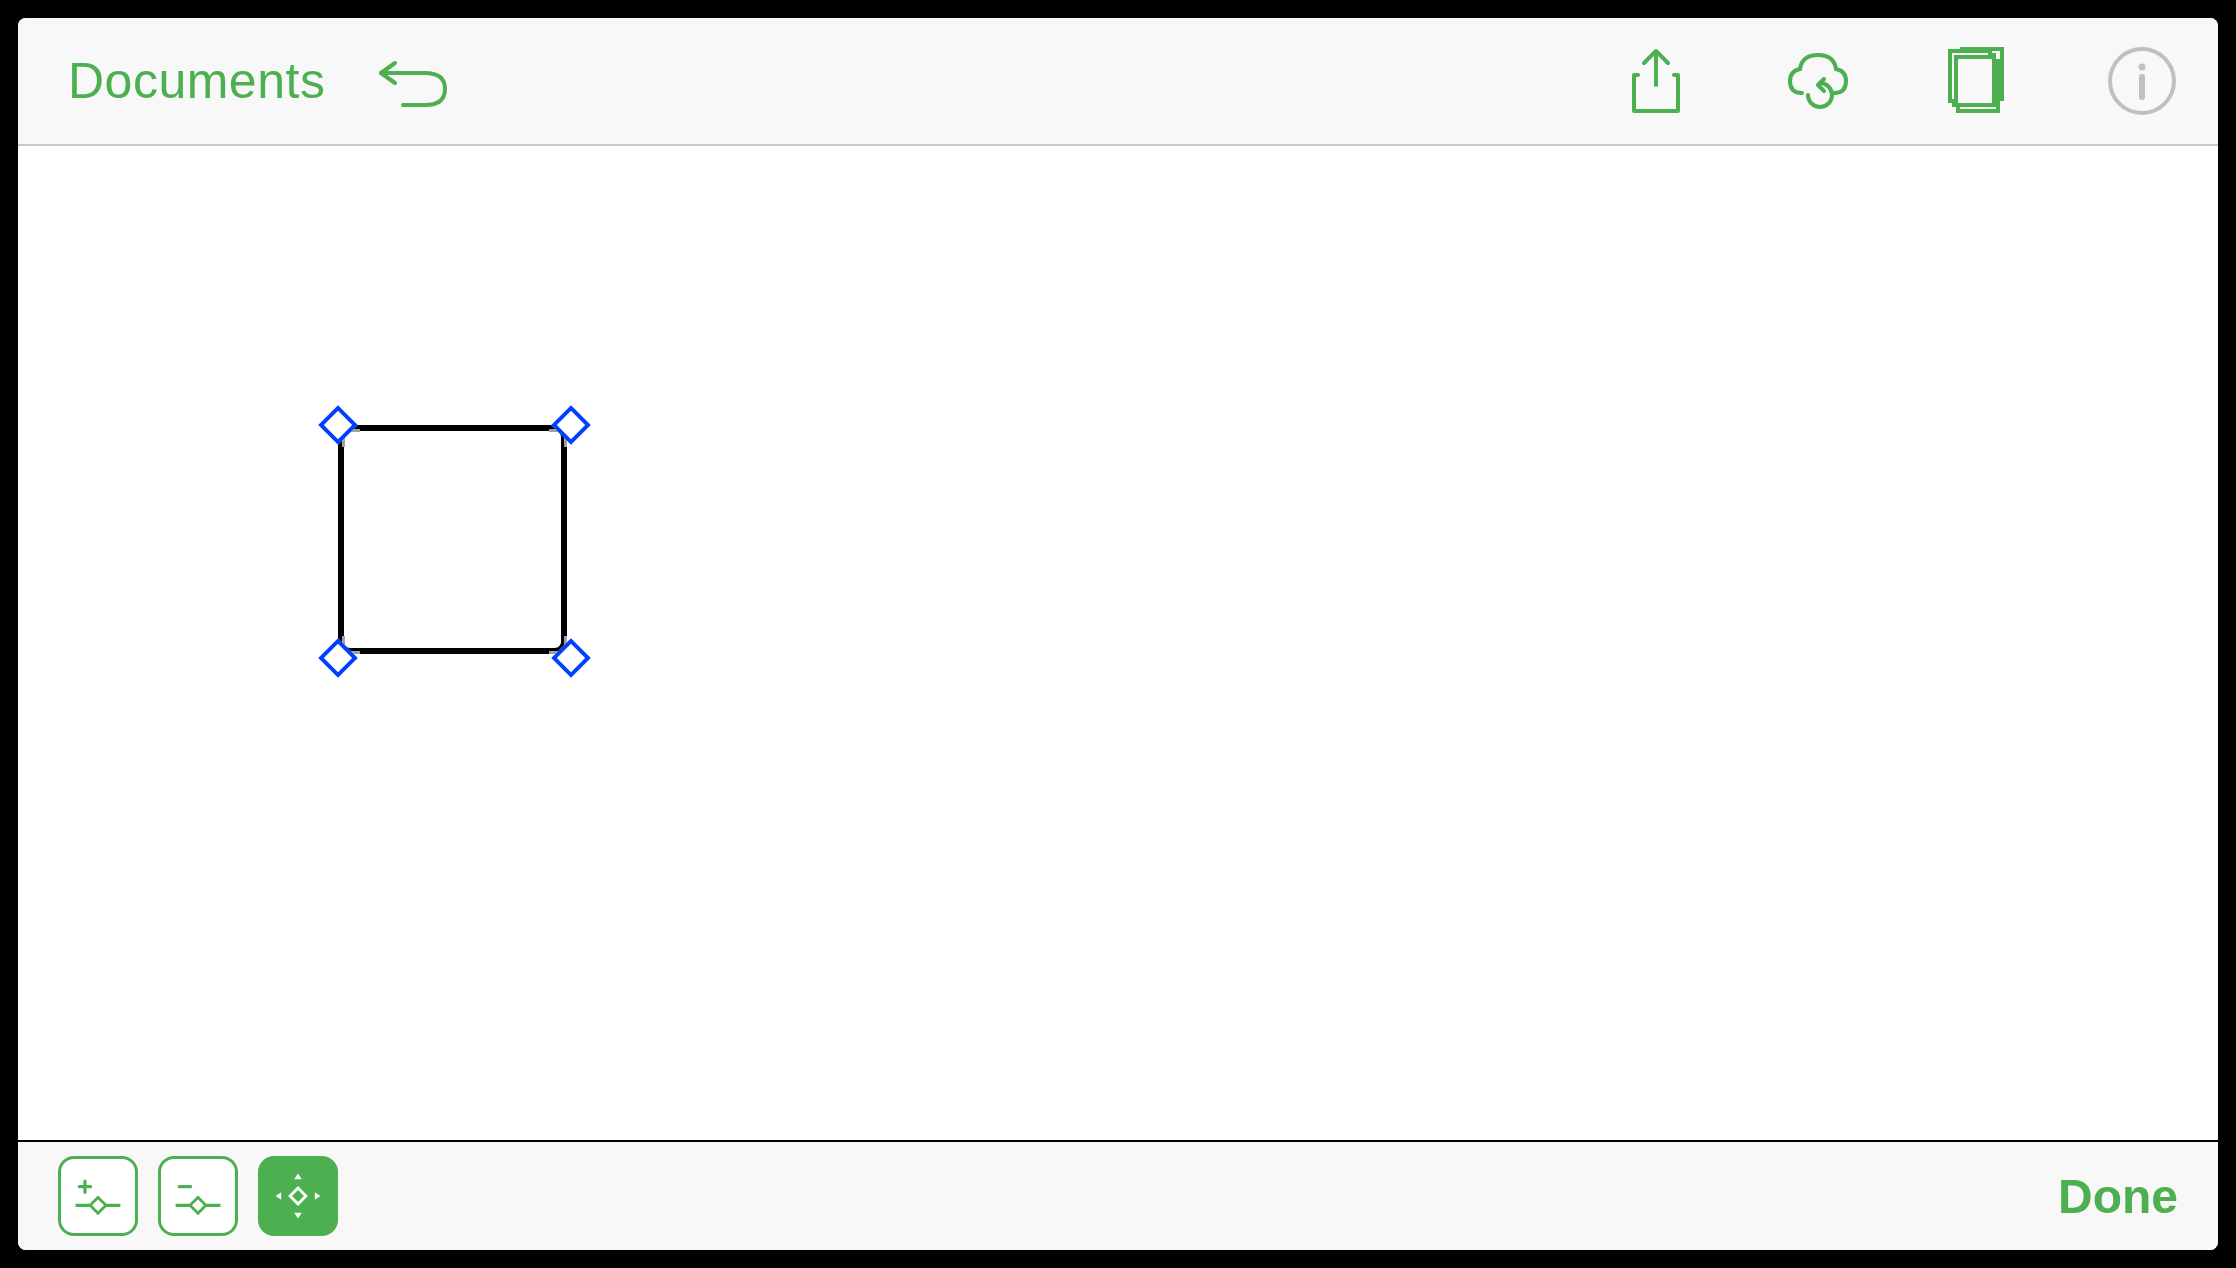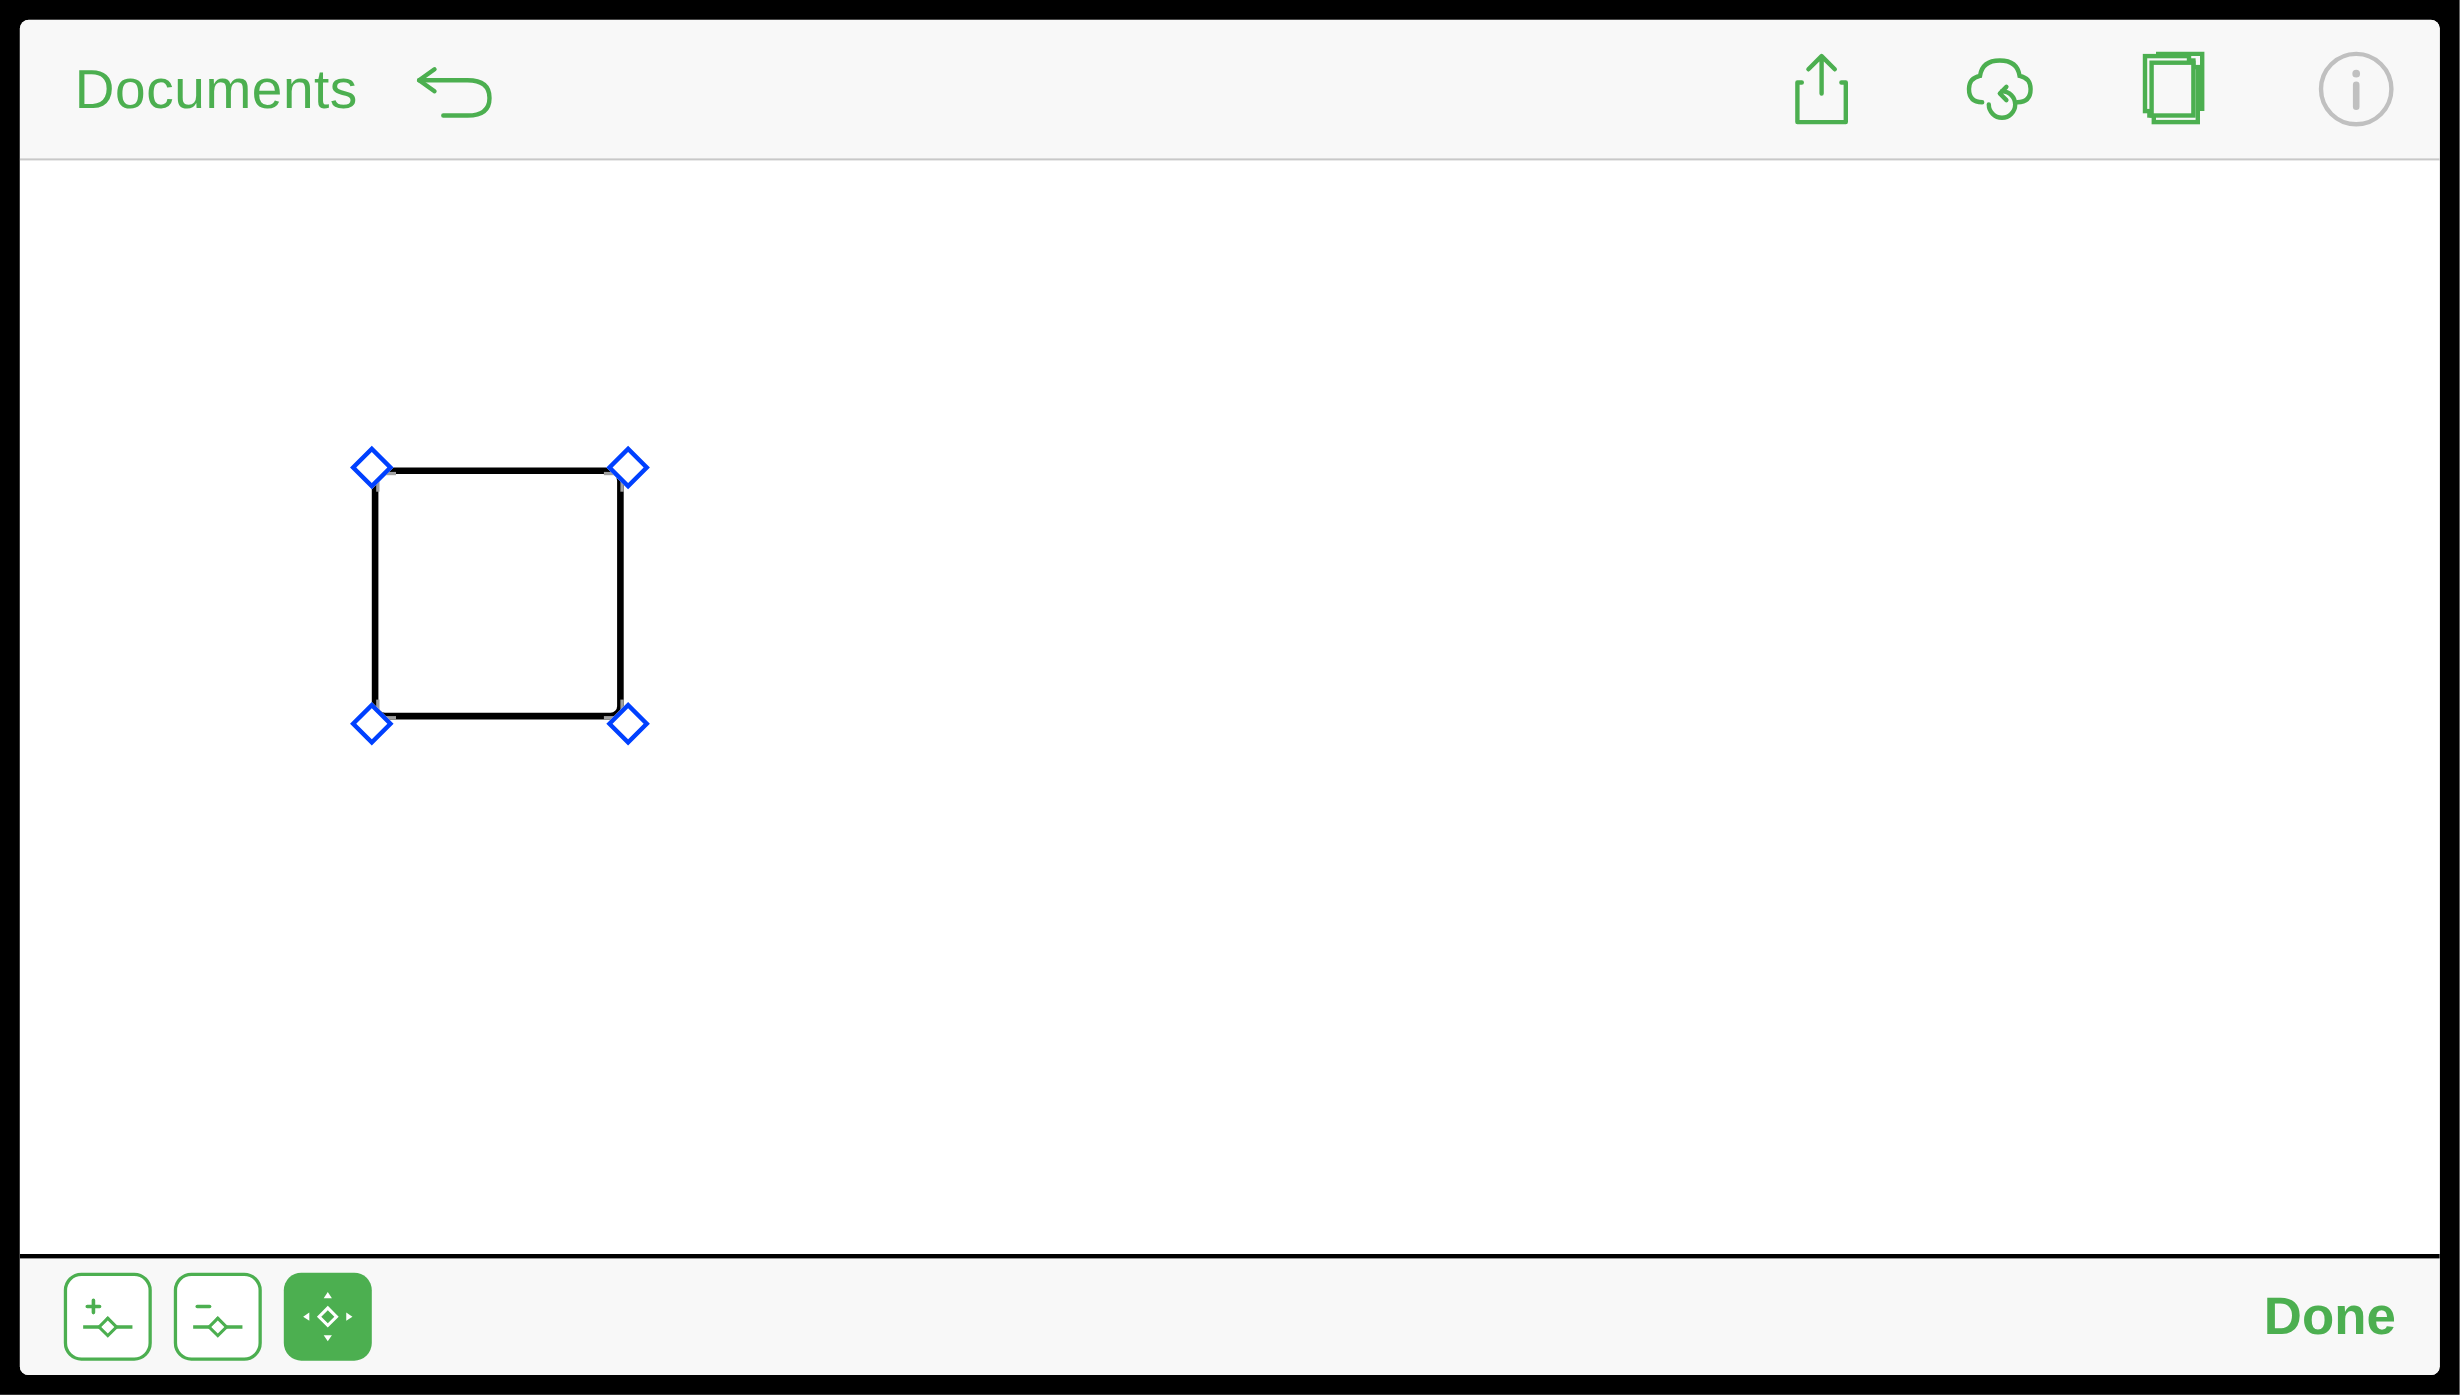--- a/index.html
+++ b/index.html
@@ -118,21 +118,21 @@
       background: #fff;
       display: flex;
       align-items: center;
       justify-content: center;
       color: #606060;
       font-size: 38px;
     }
     .bottom-toolbar {
       height: 110px;
       background: #f8f8f8;
-      border-top: 4px solid #000000;
+      border-top: 2px solid #000000;
       display: flex;
       align-items: center;
       padding: 0 40px;
     }
     .bt-left {
       display: flex;
       gap: 20px;
     }
     .tool-btn {
       width: 80px;

